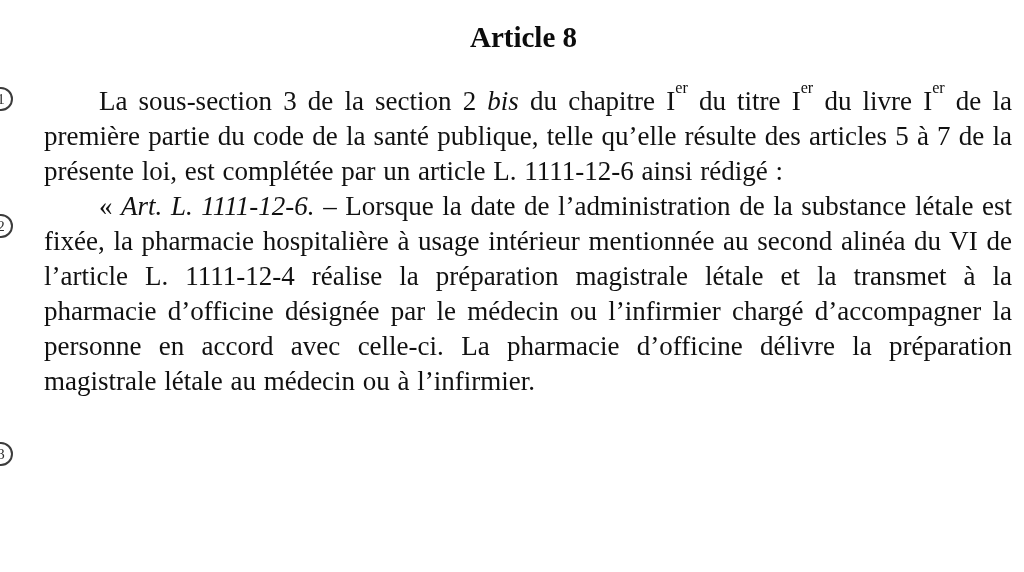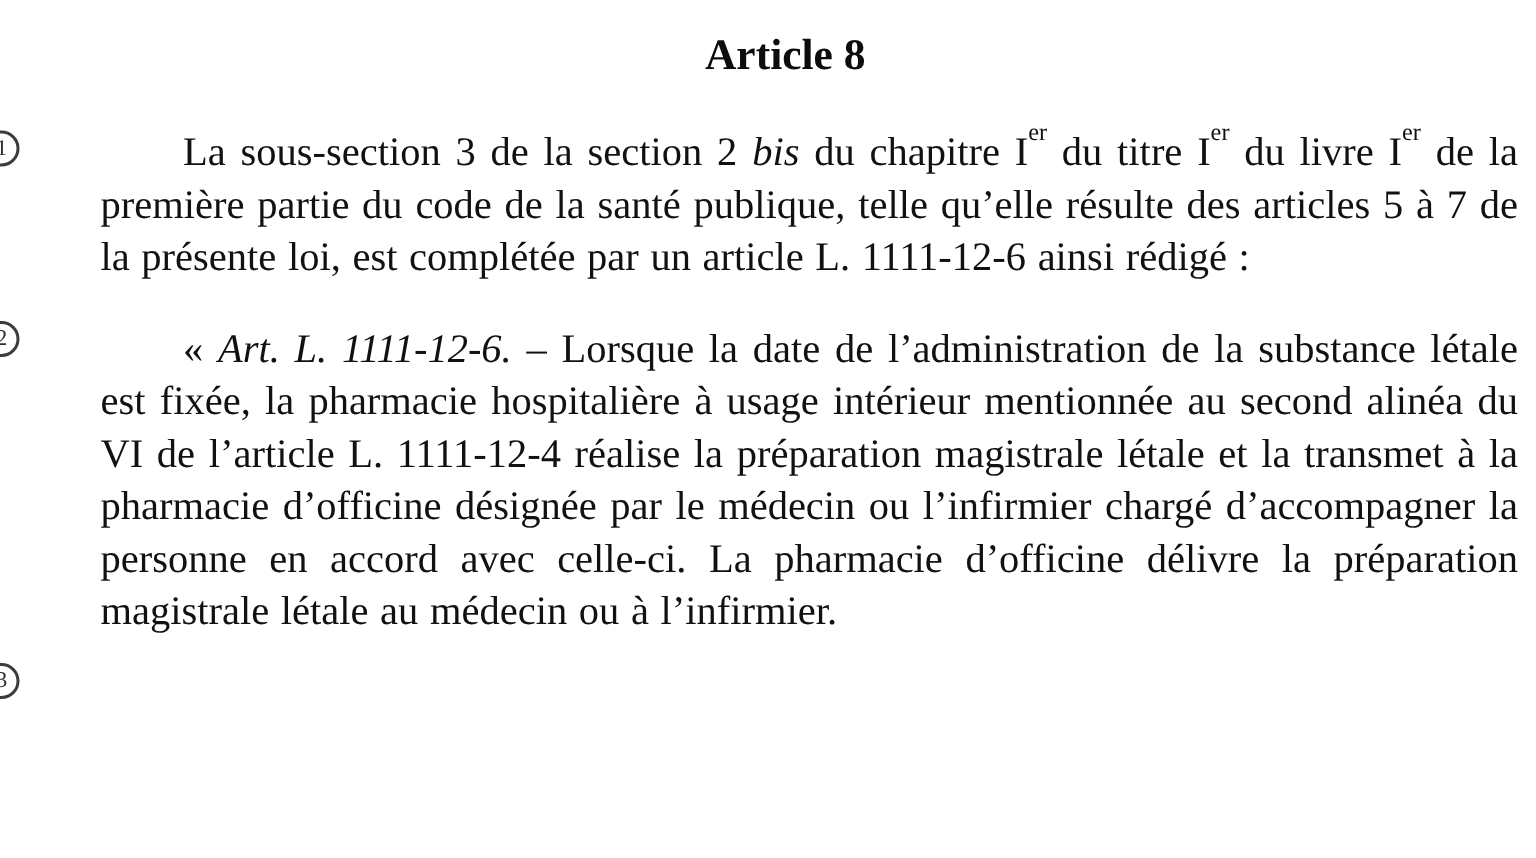--- a/index.html
+++ b/index.html
@@ -18,33 +18,33 @@
   .title {
     margin: 0;
     padding: 21px 12px 0 35px;
     font-size: 29px;
     line-height: 32px;
     font-weight: bold;
     text-align: center;
     color: #0c0c0c;
   }
   .content {
-    padding: 0 12px 0 67px;
+    padding: 0 12px 0 44px;
   }
   .body-para {
     margin: 0;
     font-size: 27px;
     line-height: 35px;
     text-align: justify;
     text-indent: 55px;
     word-spacing: 1px;
     color: #111111;
   }
   .para-1 { margin-top: 31px; }
-  .para-2 { margin-top: 26px; }
+  .para-2 { }
   .para-3 { margin-top: 18px; }
   .italic-run { font-style: italic; }
   .sup-run {
     font-size: 60%;
     position: relative;
     top: -0.45em;
     line-height: 0;
   }
   .alinea-marker {
     position: absolute;

